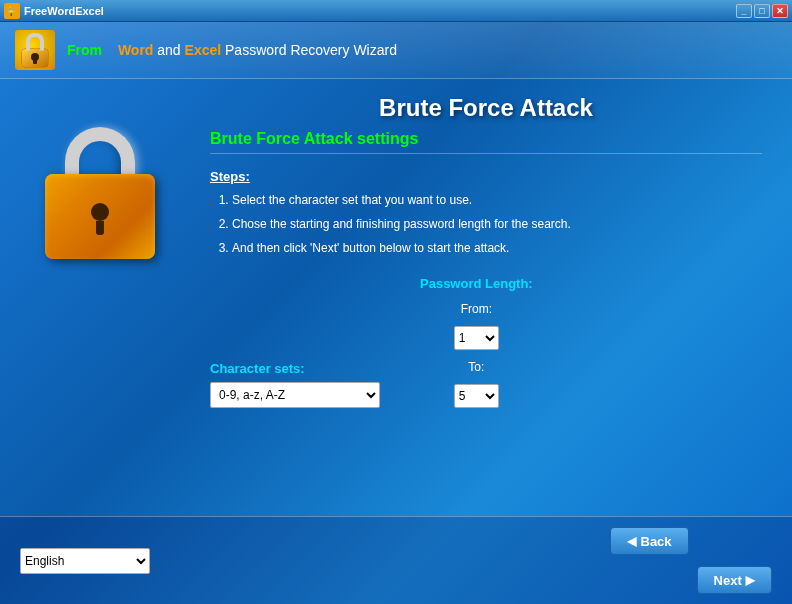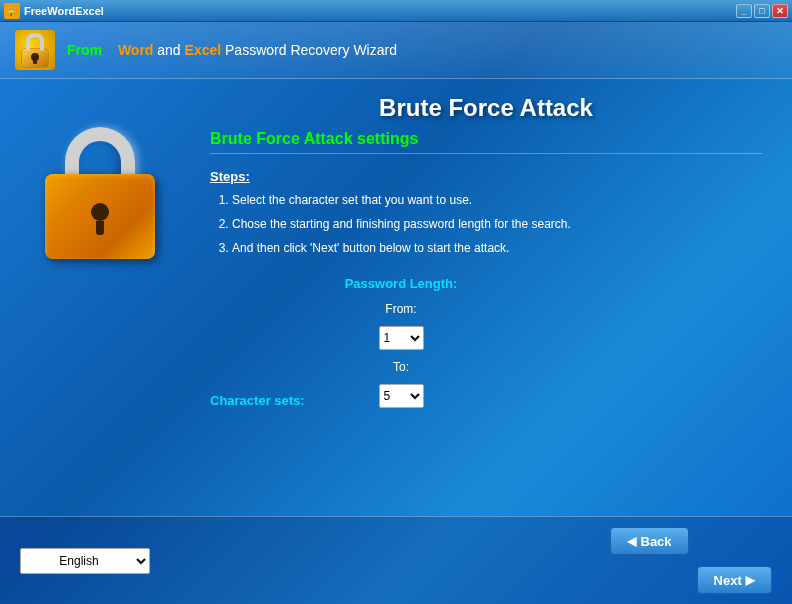--- a/index.html
+++ b/index.html
@@ -273,21 +273,20 @@
       align-items: center;
     }
     .lang-select {
       width: 130px;
       height: 26px;
       font-size: 12px;
       border: 1px solid #aaa;
       background: white;
       border-radius: 2px;
       cursor: pointer;
-      text-align: center;
     }
 
     .nav-buttons {
       display: flex;
       gap: 8px;
     }
 
     .nav-btn {
       height: 28px;
       padding: 0 16px;
@@ -392,20 +391,29 @@
       <ol class="steps-list">
         <li class="steps-list-item">Select the character set that you want to use.</li>
         <li class="steps-list-item">Chose the starting and finishing password length for the search.</li>
         <li class="steps-list-item">And then click 'Next' button below to start the attack.</li>
       </ol>
 
       <div class="settings-row">
 
         <div class="setting-group">
           <div class="setting-label">Character sets:</div>
+          <select class="char-select">
+            <option>0-9, a-z, A-Z</option>
+            <option>0-9</option>
+            <option>a-z</option>
+            <option>A-Z</option>
+            <option>0-9, a-z</option>
+            <option>0-9, A-Z</option>
+            <option>a-z, A-Z</option>
+          </select>
         </div>
 
         <div class="password-length-group">
           <div class="setting-label">Password Length:</div>
           <div class="from-to-row">
             <span class="from-to-label">From:</span>
             <select class="length-select">
               <option>1</option>
               <option>2</option>
               <option>3</option>

